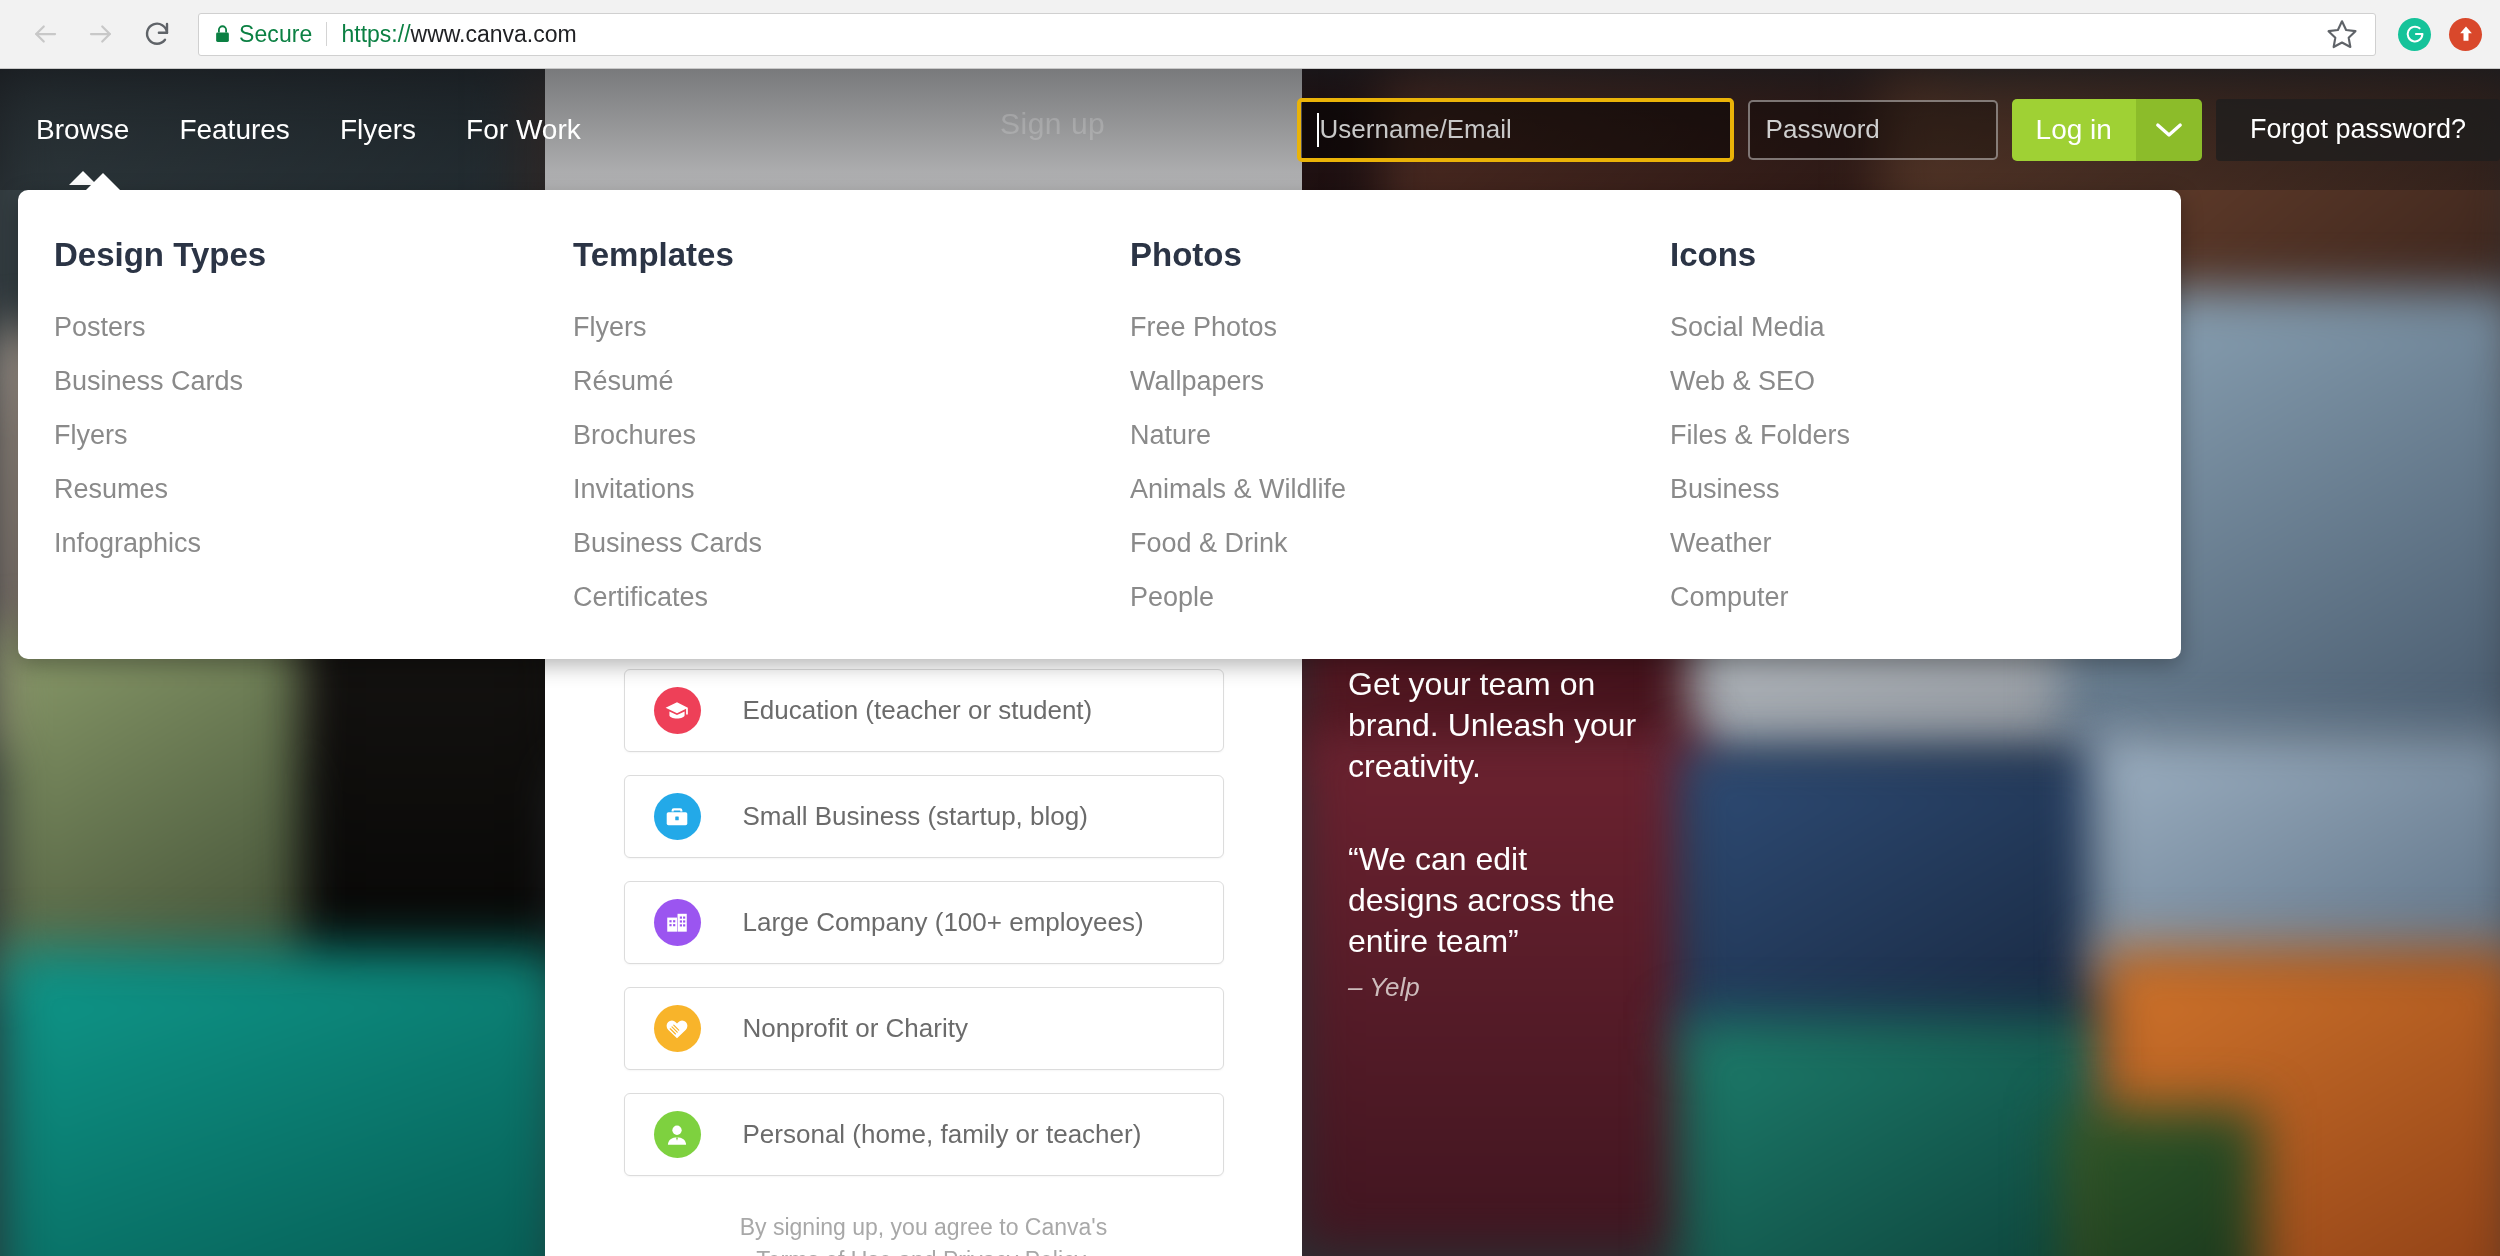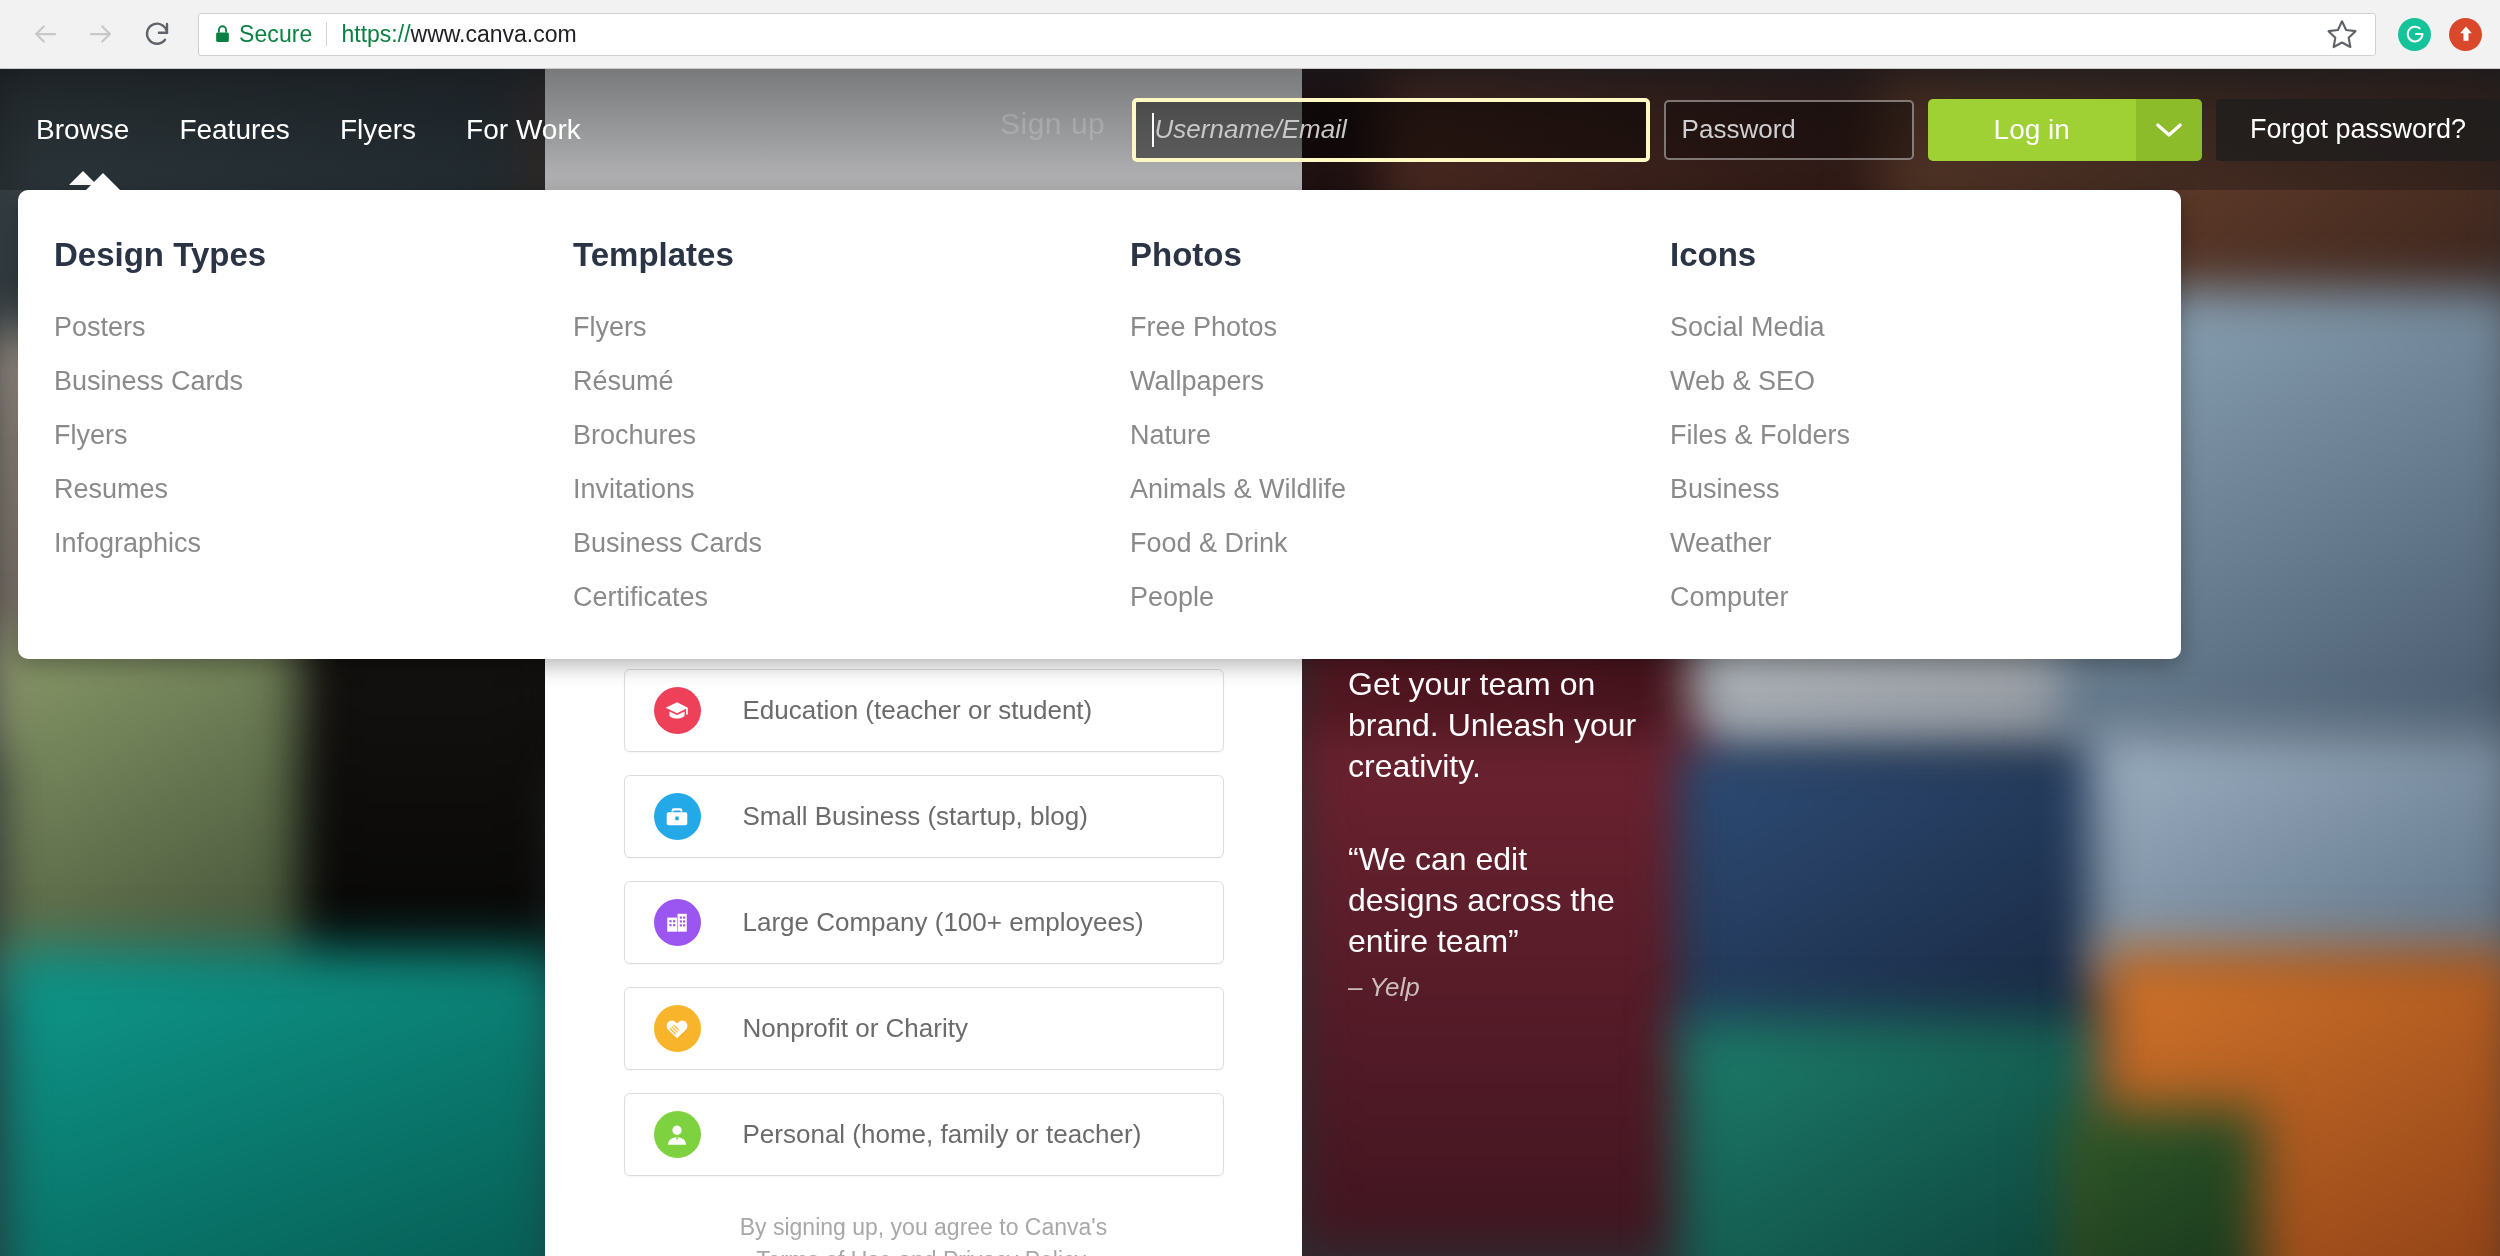--- a/index.html
+++ b/index.html
@@ -68,34 +68,34 @@
   .login-area {
     position: absolute; right: 0; top: 0; height: 121px;
     display: flex; align-items: center; gap: 14px; padding-right: 0;
   }
   .field {
     height: 60px; border-radius: 5px; display: flex; align-items: center;
     padding: 0 16px; font-size: 26px; color: #cfcfcf;
     background: rgba(0,0,0,.30);
   }
   .field.username {
-    width: 518px; border: 4px solid #fef9c3; color: #c8c8c8;
-    background: rgba(0,0,0,.45); height: 64px; font-style: italic;
+    width: 437px; border: 4px solid #eab308; color: #c8c8c8;
+    background: rgba(0,0,0,.45); height: 64px;
   }
   .caret-bar {
     display: inline-block; width: 2px; height: 34px; background: #ffffff;
     margin-right: 1px;
   }
   .field.password { width: 250px; border: 2px solid rgba(255,255,255,.42); }
   .login-btn {
     display: flex; align-items: stretch; height: 62px; border-radius: 5px; overflow: hidden;
   }
   .login-btn .main {
     background: #9fd134; color: #ffffff; font-size: 28px;
-    display: flex; align-items: center; padding: 0 66px;
+    display: flex; align-items: center; padding: 0 24px;
   }
   .login-btn .caret {
     background: #8cbc2a; width: 66px; display: flex; align-items: center; justify-content: center;
   }
   .forgot-btn {
     height: 62px; background: rgba(30,30,30,.75); color: #ffffff; font-size: 27px;
     display: flex; align-items: center; padding: 0 34px; border-radius: 4px;
     margin-right: 0;
   }
 

